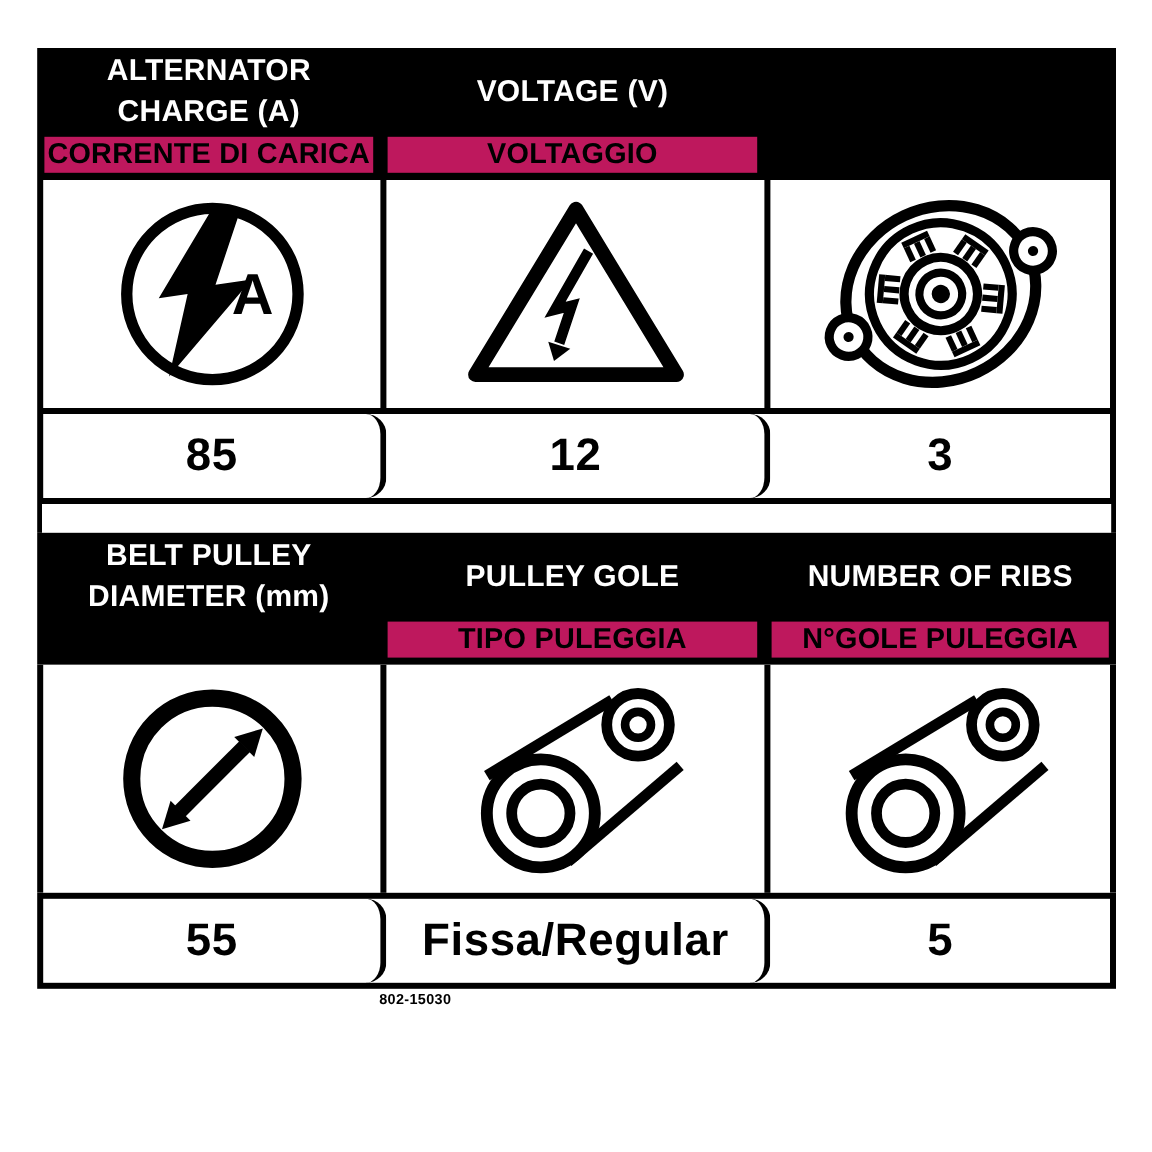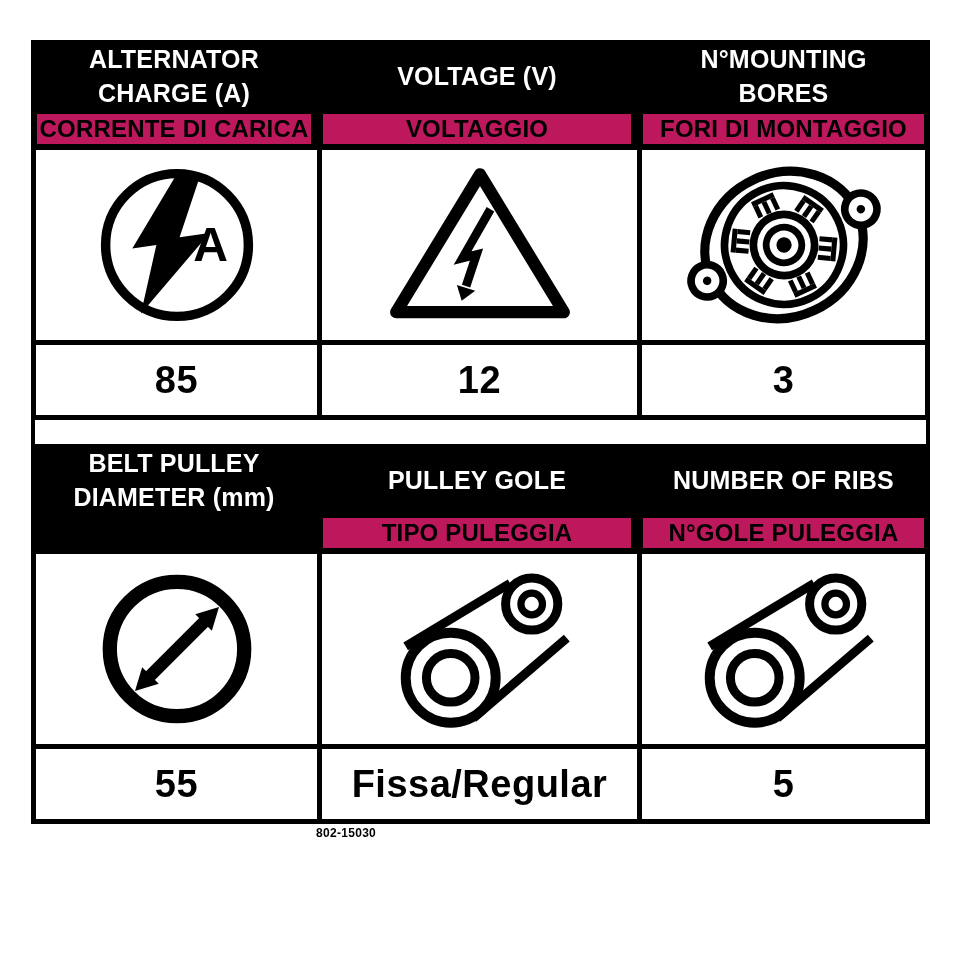--- a/index.html
+++ b/index.html
@@ -28,21 +28,21 @@
   
   .row{
     display:grid;grid-template-columns:286px 320px 283px;
     background:#fff;border-left:5px solid #000;border-right:5px solid #000;
     box-sizing:border-box;width:899px;
   }
   .cell{box-sizing:border-box;display:flex;align-items:center;justify-content:center;}
   .cell.div{border-right:5px solid #000;}
   .icon-row{height:190px;}
   .value-row{height:80px;border-top:5px solid #000;border-bottom:5px solid #000;}
-  .value{font-weight:bold;font-size:38px;color:#000;letter-spacing:.5px;}
+  .value{font-weight:bold;font-size:38px;color:#000;letter-spacing:.5px;border-radius:17px;}
 
   .separator{
     height:24px;background:#fff;box-sizing:border-box;
     border-left:4px solid #000;border-right:4px solid #000;
   }
 
   .part-number{
     position:absolute;left:316px;top:826px;
     font-weight:bold;font-size:12px;color:#000;letter-spacing:.3px;
   }
@@ -55,24 +55,20 @@
   <div class="spec-table">
 
     <div class="band">
       <div class="band-cell">
         <div class="hdr-en">ALTERNATOR CHARGE (A)</div>
         <div class="hdr-it">CORRENTE DI CARICA</div>
       </div>
       <div class="band-cell">
         <div class="hdr-en">VOLTAGE (V)</div>
         <div class="hdr-it">VOLTAGGIO</div>
-      </div>
-      <div class="band-cell">
-        <div class="hdr-en">N°MOUNTING BORES</div>
-        <div class="hdr-it">FORI DI MONTAGGIO</div>
       </div>
     </div>
 
     <div class="row icon-row">
       <div class="cell div">
         <svg width="172" height="172" viewBox="0 0 200 200">
           <circle cx="100" cy="100" r="83" fill="none" stroke="#000" stroke-width="11"></circle>
           <polygon fill="#000" points="97,22 48,104 76,100 58,180 138,86 103,91 126,22"></polygon>
           <text x="139" y="119" font-size="56" font-weight="bold" text-anchor="middle" fill="#000" font-family="Liberation Sans, sans-serif">A</text>
         </svg>

